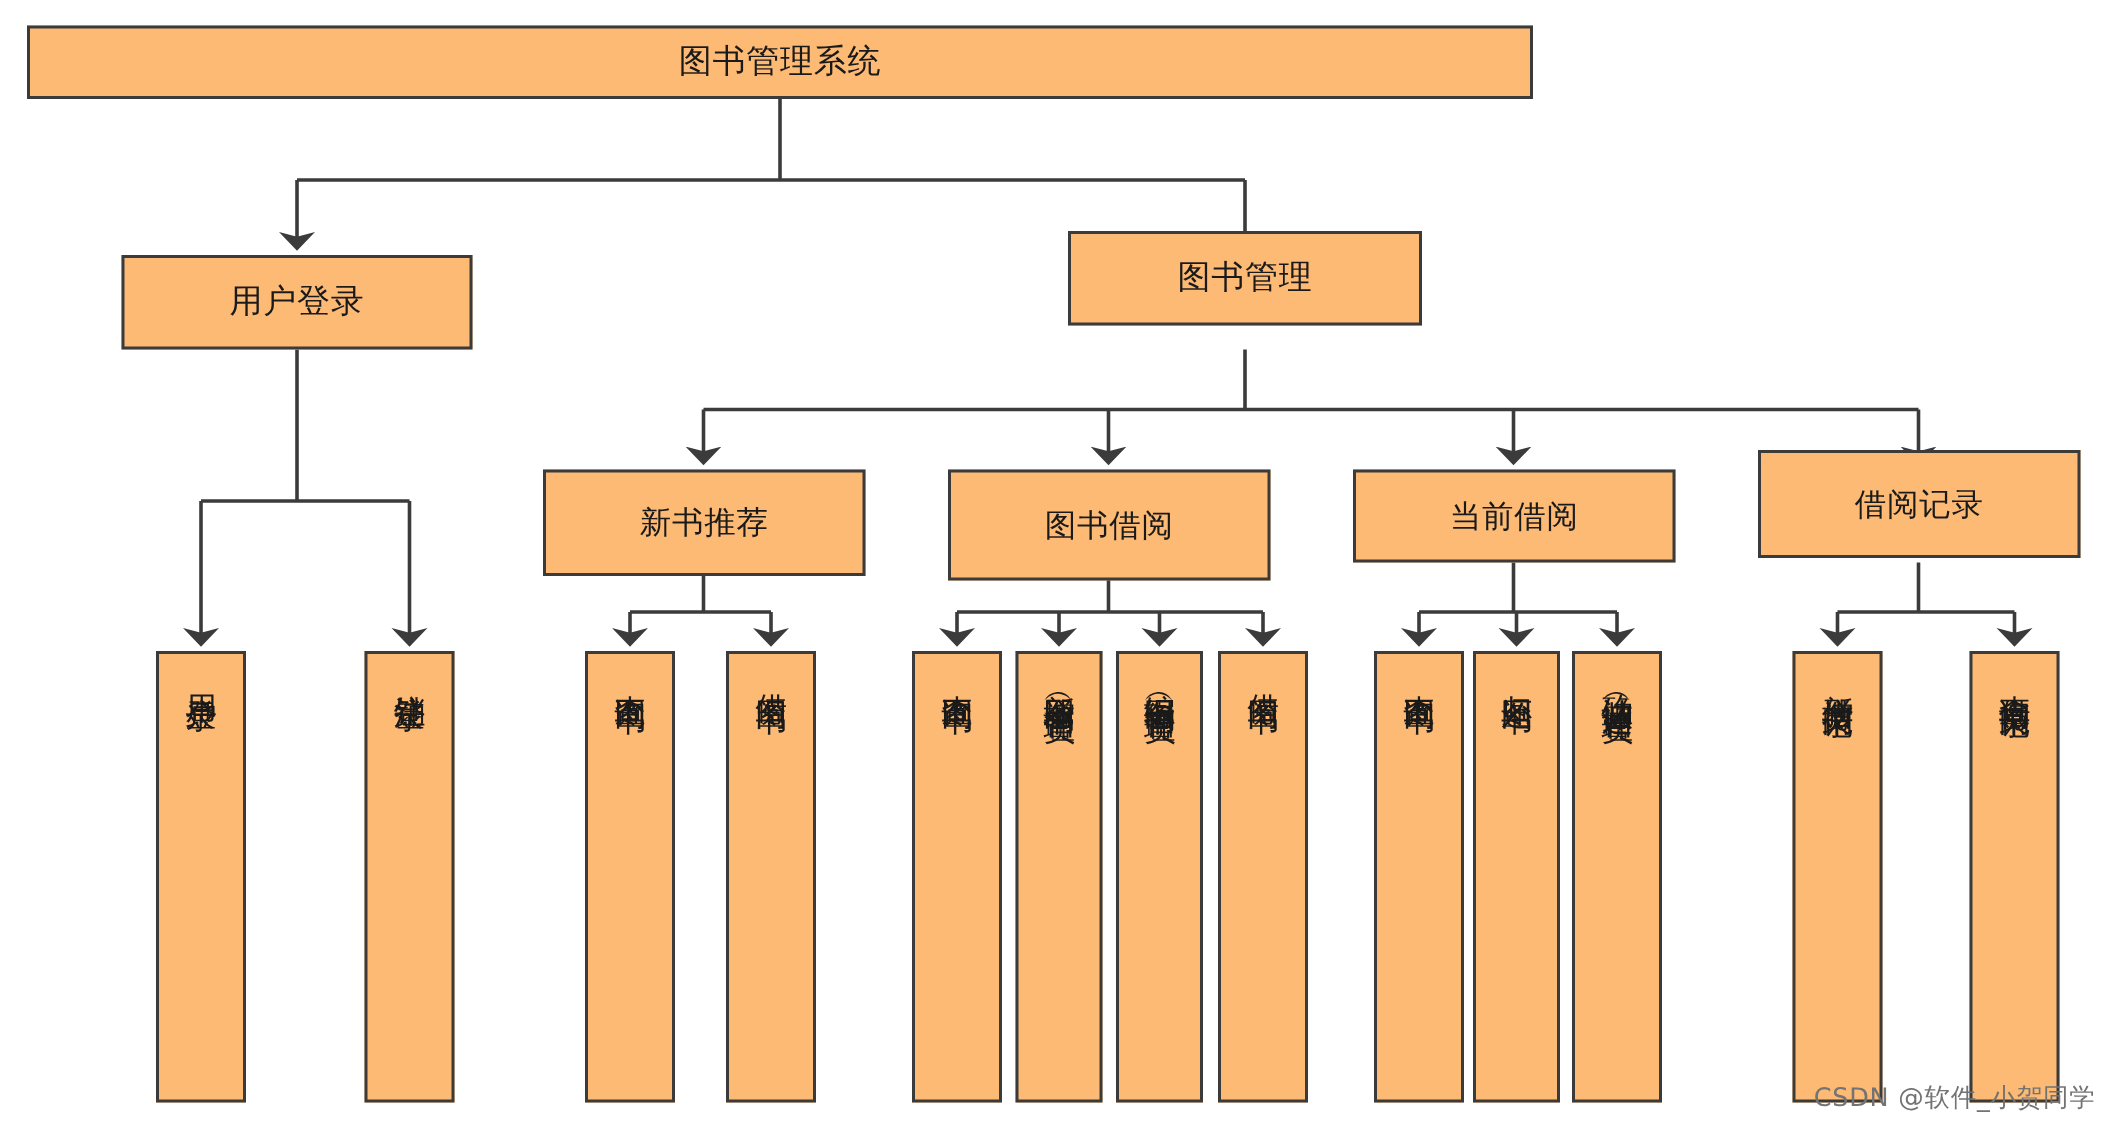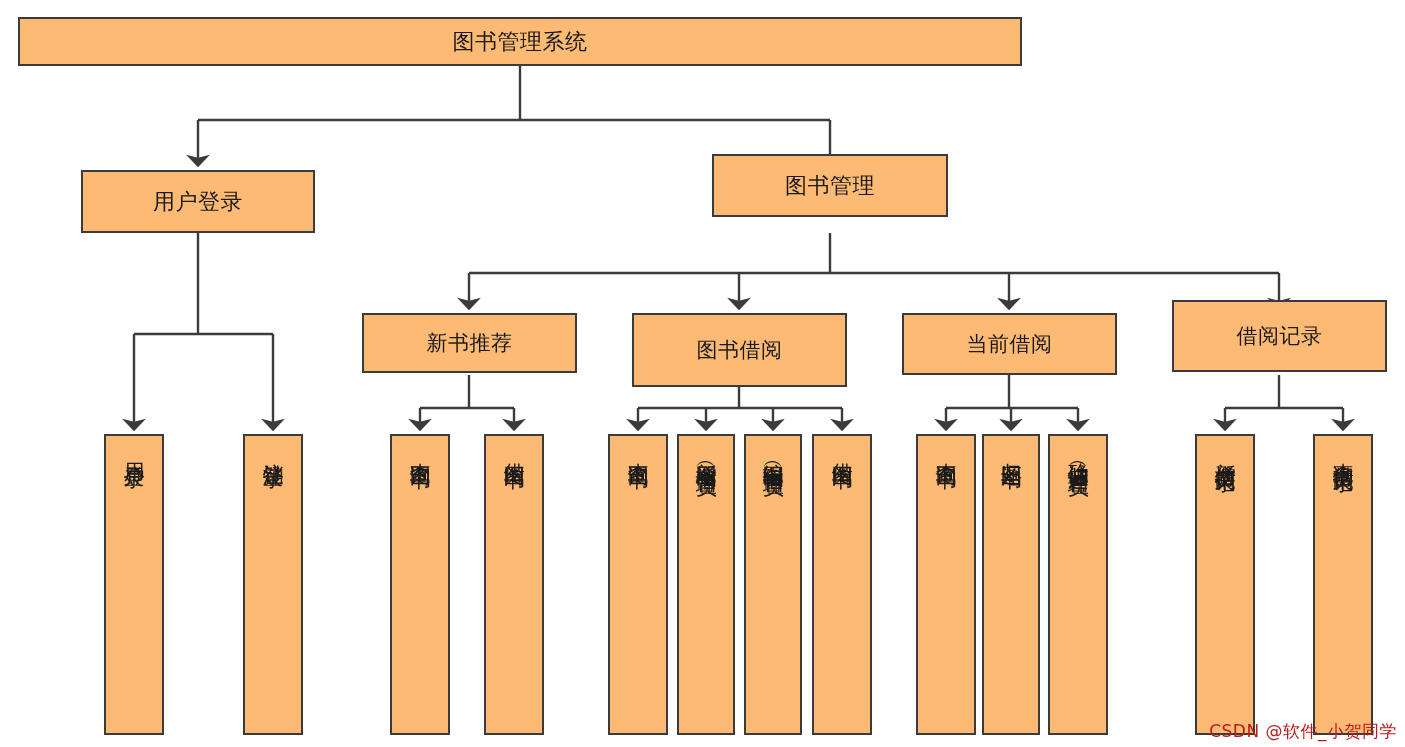--- a/index.html
+++ b/index.html
@@ -56,21 +56,21 @@
     white-space: nowrap;
   }
   .node.root .label { font-size: 22px; }
   .node.lvl1 .label { font-size: 22px; }
   .node.lvl2 .label { font-size: 21px; }
   #watermark {
     position: absolute;
     right: 8px;
     bottom: 4px;
     font-size: 17px;
-    color: #b91c1c;
+    color: #737373;
     letter-spacing: 0.5px;
     z-index: 3;
     white-space: nowrap;
   }
 </style>
 </head>
 <body>
 
 <div id="canvas">
 
@@ -130,21 +130,21 @@
   </div>
 
   <div class="node lvl1" style="left:81px; top:170px; width:234px; height:63px;">
     <span class="label">用户登录</span>
   </div>
 
   <div class="node lvl1" style="left:712px; top:154px; width:236px; height:63px;">
     <span class="label">图书管理</span>
   </div>
 
-  <div class="node lvl2" style="left:362px; top:313px; width:215px; height:60px;">
+  <div class="node lvl2" style="left:362px; top:313px; width:215px; height:71px;">
     <span class="label">新书推荐</span>
   </div>
 
   <div class="node lvl2" style="left:632px; top:313px; width:215px; height:74px;">
     <span class="label">图书借阅</span>
   </div>
 
   <div class="node lvl2" style="left:902px; top:313px; width:215px; height:62px;justify-content:center;">
     <span class="label">当前借阅</span>
   </div>

